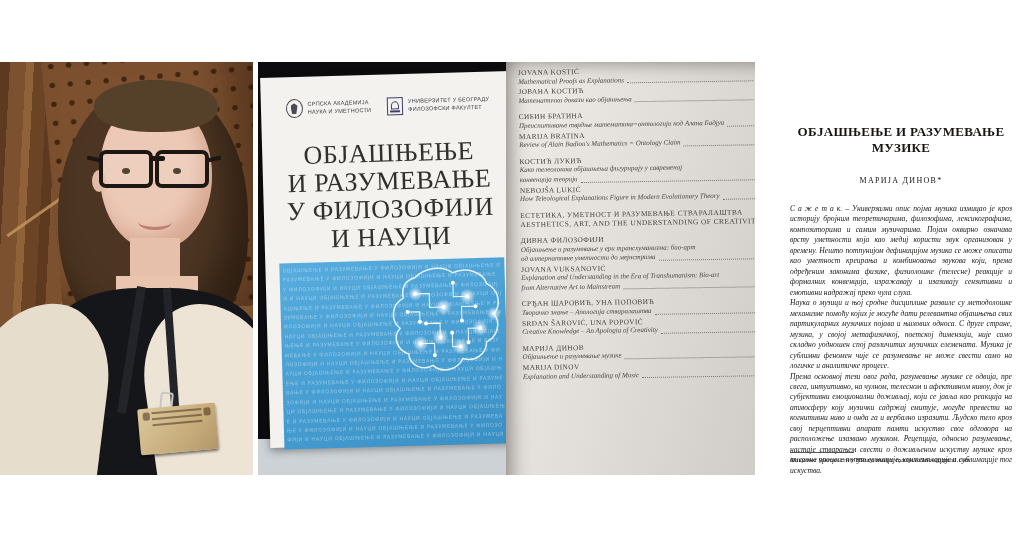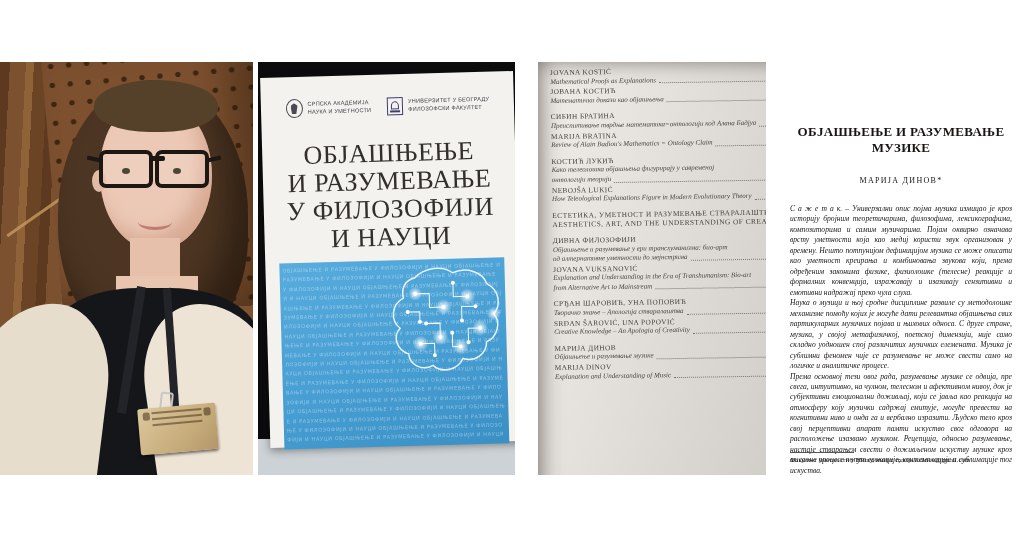--- a/index.html
+++ b/index.html
@@ -73,21 +73,21 @@
   .cover-title{margin-top:24px;text-align:center;font-size:26px;line-height:1.08;color:#33302c;
     letter-spacing:.5px;}
   .blue-box{position:absolute;left:14px;top:186px;width:225px;height:186px;overflow:hidden;
     background:linear-gradient(160deg,#58acde 0%,#479ed2 55%,#3a90c5 100%);}
   .pattern{position:absolute;inset:3px 3px;font-size:5px;line-height:9.4px;letter-spacing:.6px;
     color:rgba(255,255,255,.38);word-break:break-all;overflow:hidden;
     font-family:"DejaVu Sans",sans-serif;}
   .brain-svg{position:absolute;right:0;top:2px;}
 
   
-  #toc-panel{left:538px;width:249px;color:#46403a;
+  #toc-panel{left:506px;width:249px;color:#46403a;
     background:linear-gradient(105deg,#f0ede9 0%,#e4e1dd 40%,#d0ccc8 100%);
     box-shadow:inset 16px 12px 22px -14px rgba(40,30,22,.6);}
   .toc-inner{position:absolute;left:12px;right:2px;top:6px;transform:rotate(-0.9deg);transform-origin:top left;}
   .toc-line{display:flex;align-items:flex-end;font-size:7px;line-height:9.6px;white-space:nowrap;}
   .toc-line.author{letter-spacing:.4px;font-size:7.3px;}
   .toc-line.title,.toc-line.title-leader{font-style:italic;color:#4d463f;}
   .toc-line.title-leader::after{content:'';flex:1;border-bottom:1px dotted #7a736a;margin:0 0 2px 3px;min-width:6px;}
   .toc-line.section{display:block;text-align:center;letter-spacing:.5px;font-size:7.3px;padding-right:14px;}
   .toc-line.spacer{height:6px;}
 
@@ -264,21 +264,21 @@
 
       <div class="toc-line author">
         <span class="toc-text">КОСТИЋ ЛУКИЋ</span>
       </div>
 
       <div class="toc-line title">
         <span class="toc-text">Како телеолошка објашњења фигурирају у савременој</span>
       </div>
 
       <div class="toc-line title-leader">
-        <span class="toc-text">онтологији теорији</span>
+        <span class="toc-text">конвенција теорији</span>
       </div>
 
       <div class="toc-line author">
         <span class="toc-text">NEBOJŠA LUKIĆ</span>
       </div>
 
       <div class="toc-line title-leader">
         <span class="toc-text">How Teleological Explanations Figure in Modern Evolutionary Theory</span>
       </div>
 

